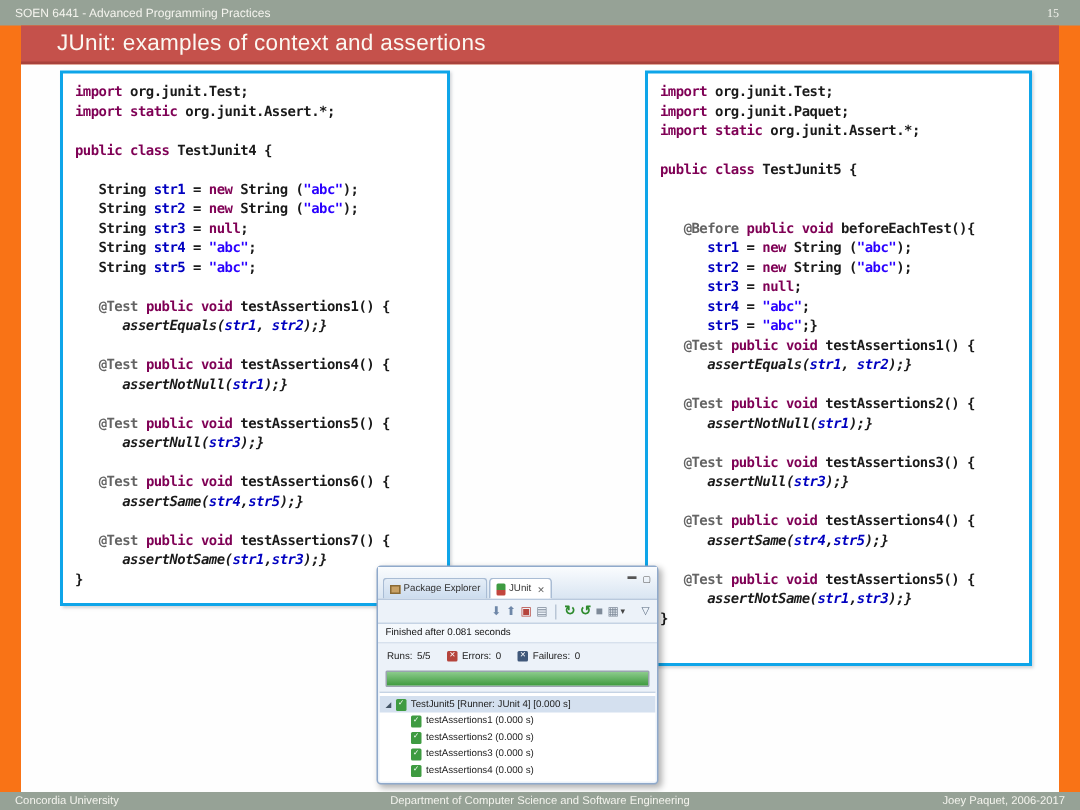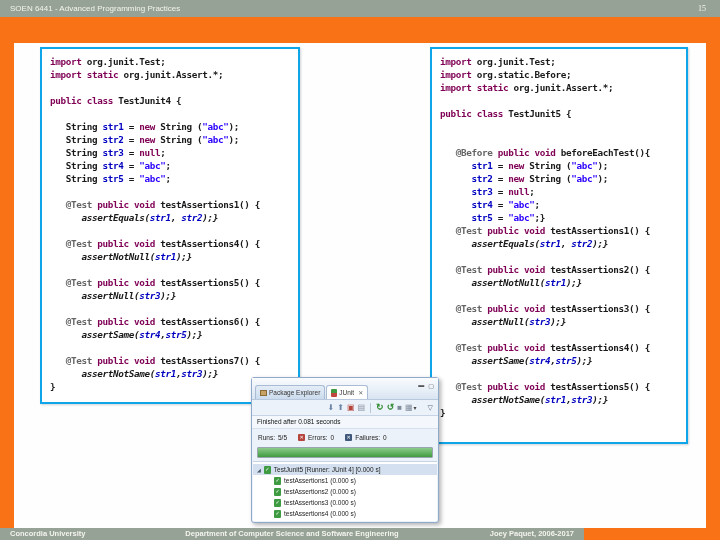--- a/index.html
+++ b/index.html
@@ -68,36 +68,39 @@
   .fill{height:100%;width:100%;background:linear-gradient(#8CCB8C,#3F9B3F);}
   .tree{background:#fff;border-top:1px solid #C5D3E4;margin:0 1px 1px;padding:2px 0;
         font-size:6.5px;color:#222;flex:1;overflow:hidden;}
   .trow{display:flex;align-items:center;gap:3px;height:11px;padding-left:4px;white-space:nowrap;}
   .trow.selected{background:#D4E0EF;}
   .trow.titem{padding-left:21px;}
   .ticon{width:7px;height:8px;background:#3E9B41;border-radius:1px;color:#fff;font-size:5px;
          display:inline-flex;align-items:center;justify-content:center;flex:0 0 auto;line-height:1;}
   .caret{font-size:5px;color:#445566;}
   
-  .footerbar{position:absolute;left:0;top:528px;width:584px;height:12px;background:#96A296;
-             color:#F4F4EE;font-size:7.5px;line-height:12px;font-weight:bold;}
+  .footerbar{position:absolute;left:0;top:528px;width:720px;height:12px;background:#96A296;
+             color:#F4F4EE;font-size:7.5px;line-height:12px;}
   .footerbar .fl{position:absolute;left:10px;}
   .footerbar .fc{position:absolute;left:0;width:100%;text-align:center;}
   .footerbar .fr{position:absolute;right:10px;}
 </style>
 </head>
 <body>
 
 <div class="slide">
 
   <div class="topbar">
     <span class="course">SOEN 6441 - Advanced Programming Practices</span>
     <span class="pageno">15</span>
   </div>
 
+  <div class="banner">
+    <span class="stitle">JUnit: examples of context and assertions</span>
+  </div>
 
   <div class="content">
 
     <div class="codeblock" id="code-left">
         <div class="code-line"><span class="tk-k">import </span><span class="tk-p">org.junit.Test;</span></div>
         <div class="code-line"><span class="tk-k">import static </span><span class="tk-p">org.junit.Assert.*;</span></div>
         <div class="code-line">&nbsp;</div>
         <div class="code-line"><span class="tk-k">public class </span><span class="tk-p">TestJunit4 {</span></div>
         <div class="code-line">&nbsp;</div>
         <div class="code-line"><span class="tk-p">   String </span><span class="tk-f">str1</span><span class="tk-p"> = </span><span class="tk-k">new </span><span class="tk-p">String (</span><span class="tk-s">"abc"</span><span class="tk-p">);</span></div>
@@ -117,21 +120,21 @@
         <div class="code-line">&nbsp;</div>
         <div class="code-line"><span class="tk-p">   </span><span class="tk-a">@Test</span><span class="tk-p"> </span><span class="tk-k">public void </span><span class="tk-p">testAssertions6() {</span></div>
         <div class="code-line"><span class="tk-p">      </span><span class="tk-m">assertSame(</span><span class="tk-fi">str4</span><span class="tk-m">,</span><span class="tk-fi">str5</span><span class="tk-m">);}</span></div>
         <div class="code-line">&nbsp;</div>
         <div class="code-line"><span class="tk-p">   </span><span class="tk-a">@Test</span><span class="tk-p"> </span><span class="tk-k">public void </span><span class="tk-p">testAssertions7() {</span></div>
         <div class="code-line"><span class="tk-p">      </span><span class="tk-m">assertNotSame(</span><span class="tk-fi">str1</span><span class="tk-m">,</span><span class="tk-fi">str3</span><span class="tk-m">);}</span></div>
         <div class="code-line"><span class="tk-p">}</span></div>
       </div>
     <div class="codeblock" id="code-right">
         <div class="code-line"><span class="tk-k">import </span><span class="tk-p">org.junit.Test;</span></div>
-        <div class="code-line"><span class="tk-k">import </span><span class="tk-p">org.static.Before;</span></div>
+        <div class="code-line"><span class="tk-k">import </span><span class="tk-p">org.junit.Paquet;</span></div>
         <div class="code-line"><span class="tk-k">import static </span><span class="tk-p">org.junit.Assert.*;</span></div>
         <div class="code-line">&nbsp;</div>
         <div class="code-line"><span class="tk-k">public class </span><span class="tk-p">TestJunit5 {</span></div>
         <div class="code-line">&nbsp;</div>
         <div class="code-line">&nbsp;</div>
         <div class="code-line"><span class="tk-p">   </span><span class="tk-a">@Before</span><span class="tk-p"> </span><span class="tk-k">public void </span><span class="tk-p">beforeEachTest(){</span></div>
         <div class="code-line"><span class="tk-p">      </span><span class="tk-f">str1</span><span class="tk-p"> = </span><span class="tk-k">new </span><span class="tk-p">String (</span><span class="tk-s">"abc"</span><span class="tk-p">);</span></div>
         <div class="code-line"><span class="tk-p">      </span><span class="tk-f">str2</span><span class="tk-p"> = </span><span class="tk-k">new </span><span class="tk-p">String (</span><span class="tk-s">"abc"</span><span class="tk-p">);</span></div>
         <div class="code-line"><span class="tk-p">      </span><span class="tk-f">str3</span><span class="tk-p"> = </span><span class="tk-k">null</span><span class="tk-p">;</span></div>
         <div class="code-line"><span class="tk-p">      </span><span class="tk-f">str4</span><span class="tk-p"> = </span><span class="tk-s">"abc"</span><span class="tk-p">;</span></div>

